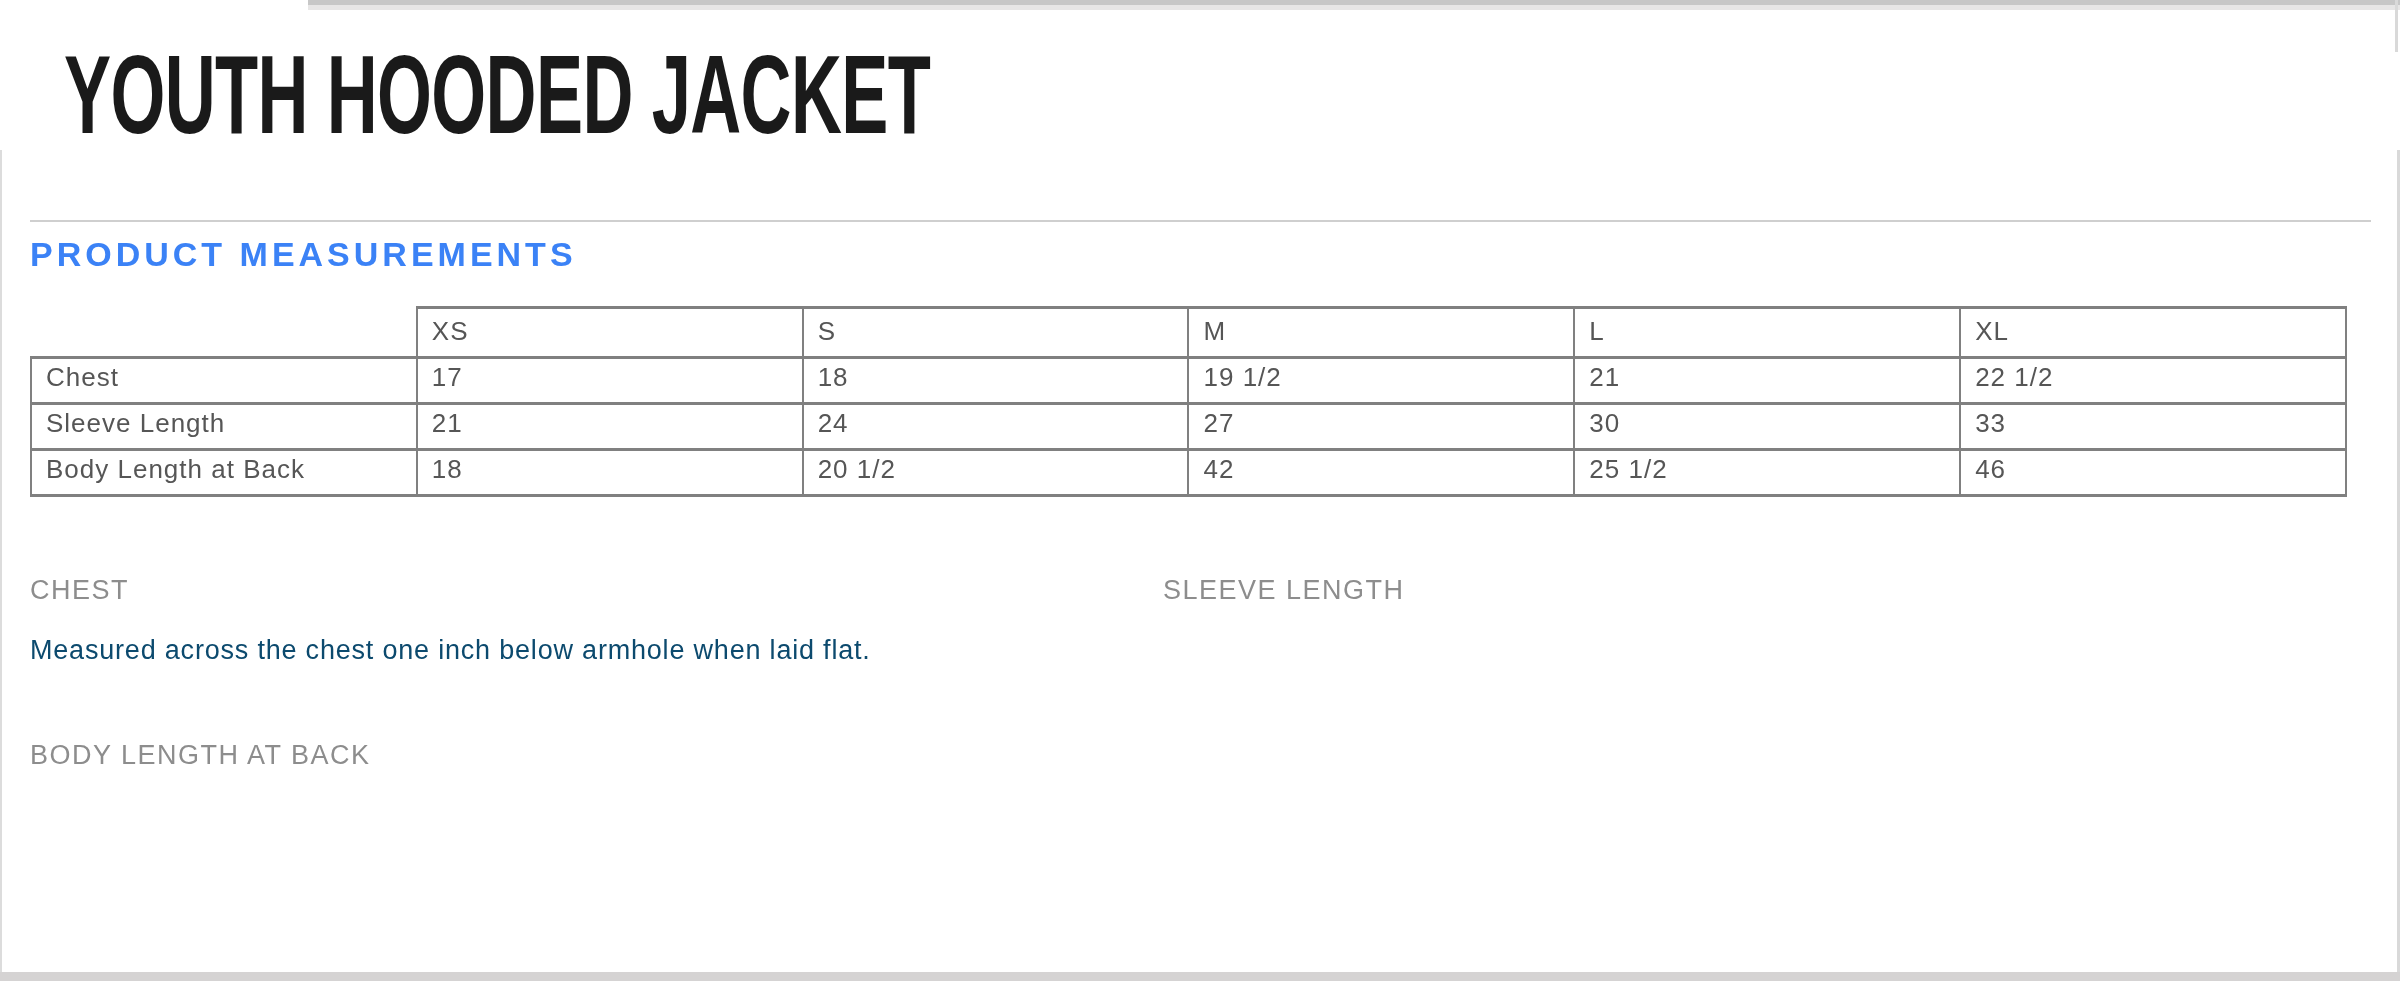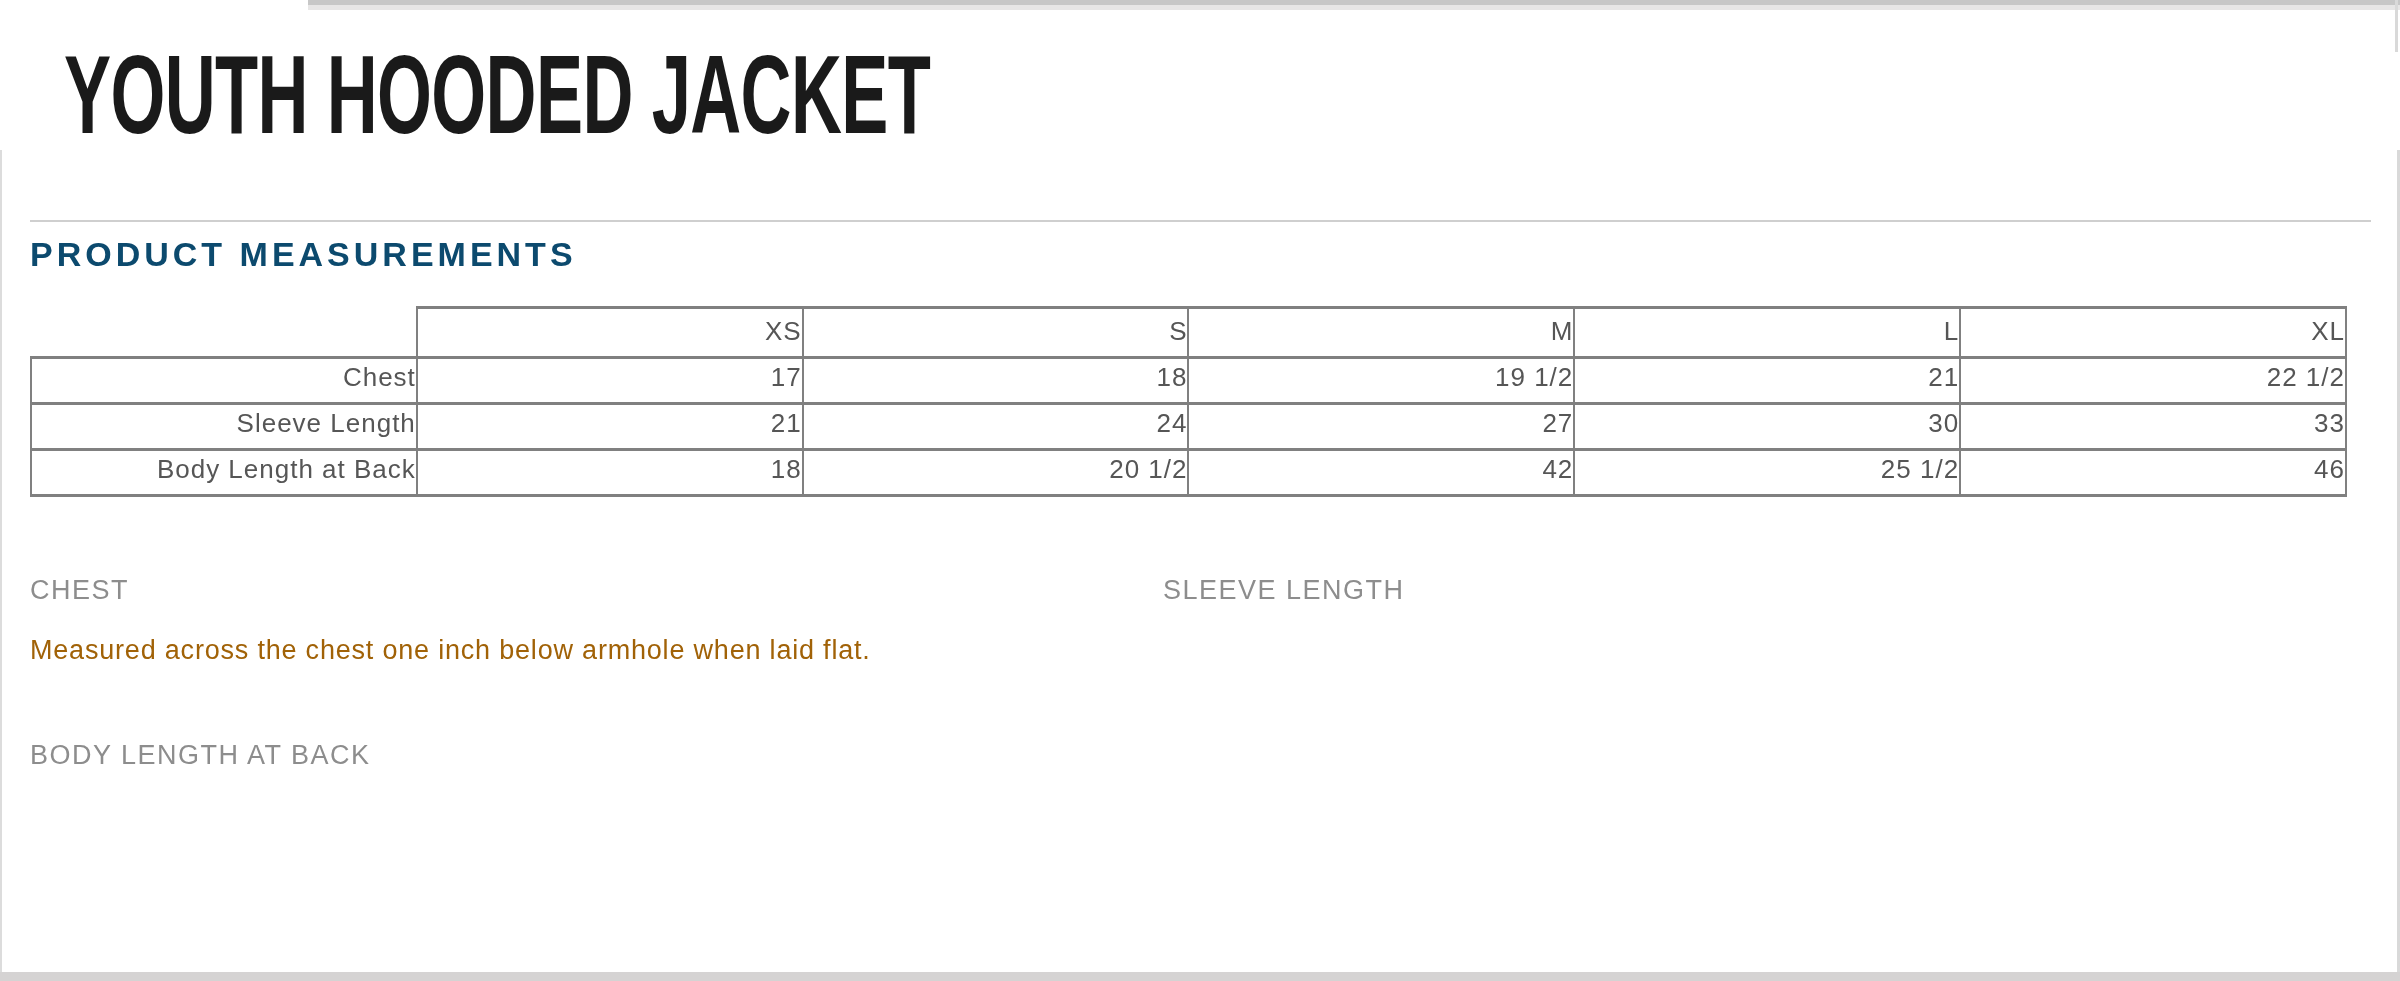--- a/index.html
+++ b/index.html
@@ -46,36 +46,36 @@
     background: #d5d3d3;
   }
 
   .divider {
     margin-top: 70px; height: 2px; background: #cfcfcf;
   }
 
   .section-heading {
     margin-top: 12px;
     font-size: 34px; line-height: 40px; font-weight: bold;
-    color: #0c4a6e; letter-spacing: 4px;
+    color: #3b82f6; letter-spacing: 4px;
   }
 
   
   table.size-chart {
     margin-top: 32px;
     width: calc(100% - 24px);
     border-collapse: collapse; table-layout: fixed;
     font-size: 26px; color: #565656; letter-spacing: 1px;
   }
   table.size-chart th, table.size-chart td {
     border-top: 3px solid #808080;
     border-bottom: 3px solid #808080;
     border-left: 2px solid #808080;
     border-right: 2px solid #808080;
-    font-weight: normal; text-align: right;
+    font-weight: normal; text-align: left;
     vertical-align: bottom;
     padding: 0 0 9px 14px;
   }
   table.size-chart thead th { height: 50px; }
   table.size-chart tbody th, table.size-chart tbody td { height: 46px; }
   table.size-chart .ghost { border: none; background: transparent; }
 
   
   .notes {
     margin-top: 76px;
@@ -83,21 +83,21 @@
     grid-template-columns: 1133px 1fr;
     row-gap: 62px;
   }
   .note h3 {
     font-size: 27px; line-height: 35px; font-weight: normal;
     color: #8d8d8d; letter-spacing: 1.5px;
   }
   .note p {
     margin-top: 16px;
     font-size: 27px; line-height: 52px;
-    color: #a16207; letter-spacing: 0.8px;
+    color: #0c4a6e; letter-spacing: 0.8px;
     max-width: 1040px;
   }
 </style>
 </head>
 <body>
 
 <div class="top-bar"></div>
 <div class="top-right-edge"></div>
 
 <div class="title-wrap">

